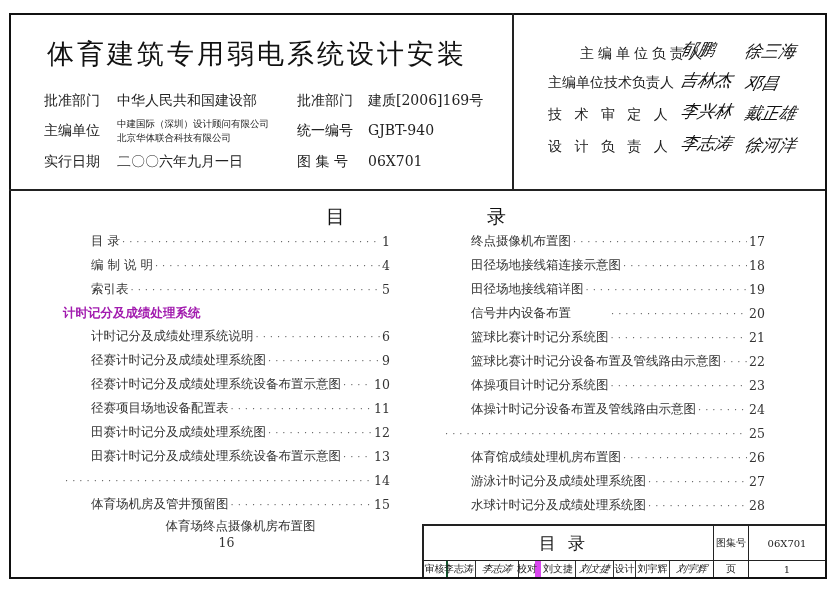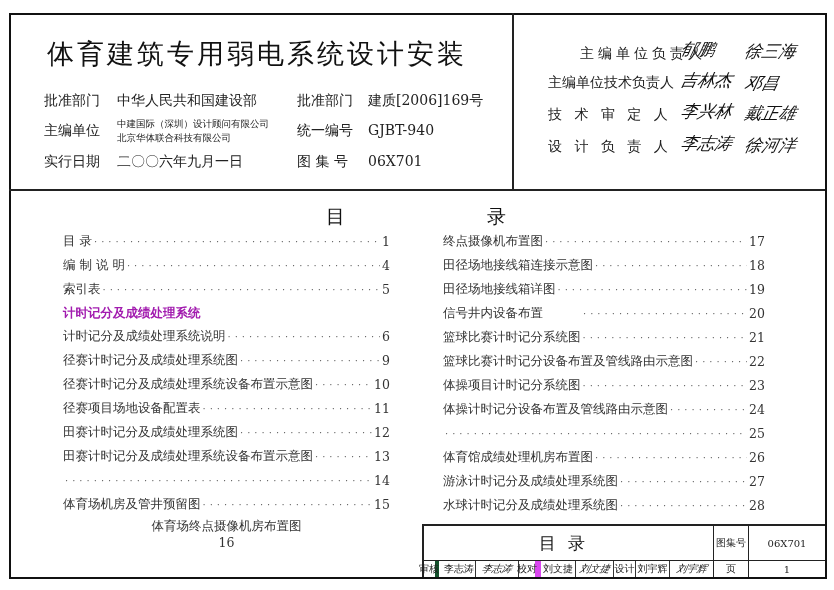--- a/index.html
+++ b/index.html
@@ -9,21 +9,21 @@
   .frame { left:9px; top:13px; width:814px; height:562px; border:2px solid #111; box-sizing:content-box; }
   .hline { position:absolute; background:#222; height:2px; }
   .vline { position:absolute; background:#222; width:2px; }
   .title { left:47px; top:36px; font-family:"DejaVu Sans","Liberation Sans",sans-serif; font-size:27px; letter-spacing:3px; color:#111; }
   .meta { font-size:14px; color:#222; white-space:nowrap; }
   .meta-small { font-size:9.5px; line-height:13px; color:#222; white-space:nowrap; }
   .resp { font-size:14px; color:#222; white-space:nowrap; }
   .sig { font-family:"DejaVu Serif",serif; font-style:italic; font-size:17px; color:#111; white-space:nowrap; transform:skewX(-12deg); }
   .toc-head { font-family:"DejaVu Sans","Liberation Sans",sans-serif; font-size:19px; color:#111; }
   .toc-item { position:absolute; height:20px; display:flex; align-items:center; font-size:12.5px; color:#333; white-space:nowrap; }
-  .toc-item .lbl { flex:0 0 auto; }
+  .toc-item .lbl { flex:0 0 auto;margin-left:28px; }
   .toc-item .dots { flex:1 1 auto; overflow:hidden; color:#555; letter-spacing:4px; margin:0 2px; font-size:10px; }
   .toc-item .pg { flex:0 0 auto; font-size:12.5px; }
   .toc-section { position:absolute; font-family:"DejaVu Sans","Liberation Sans",sans-serif; font-weight:bold; font-size:12.5px; color:#a21caf; white-space:nowrap; }
   .tb-cell { position:absolute; box-sizing:border-box; display:flex; align-items:center; justify-content:center; font-size:10px; color:#222; white-space:nowrap; }
   .tb-title { font-family:"DejaVu Sans","Liberation Sans",sans-serif; font-size:17px; letter-spacing:12px; color:#111; }
   .tb-sig { font-style:italic; font-size:10px; transform:skewX(-12deg); }
 </style>
 </head>
 <body>
 
@@ -198,21 +198,21 @@
 <div class="tb-cell" style="left:423px; top:526px; width:290px; height:34px;">
   <span class="tb-title">目录</span>
 </div>
 <div class="tb-cell" style="left:714px; top:526px; width:34px; height:34px;">
   <span>图集号</span>
 </div>
 <div class="tb-cell" style="left:749px; top:526px; width:76px; height:34px;">
   <span>06X701</span>
 </div>
 
-<div class="tb-cell" style="left:423px; top:561px; width:16px; height:16px; border-right:4px solid #14532d;">
+<div class="tb-cell" style="left:423px; top:561px; width:25px; height:16px; border-right:2px solid #14532d;">
     <span>审核</span>
   </div>
 <div class="tb-cell" style="left:443px; top:561px; width:33px; height:16px; border-right:1px solid #333;">
     <span>李志涛</span>
   </div>
 <div class="tb-cell" style="left:476px; top:561px; width:43px; height:16px; border-right:1px solid #333;">
     <span class="tb-sig">李志涛</span>
   </div>
 <div class="tb-cell" style="left:519px; top:561px; width:22px; height:16px; border-right:6px solid #d946ef;">
     <span>校对</span>

